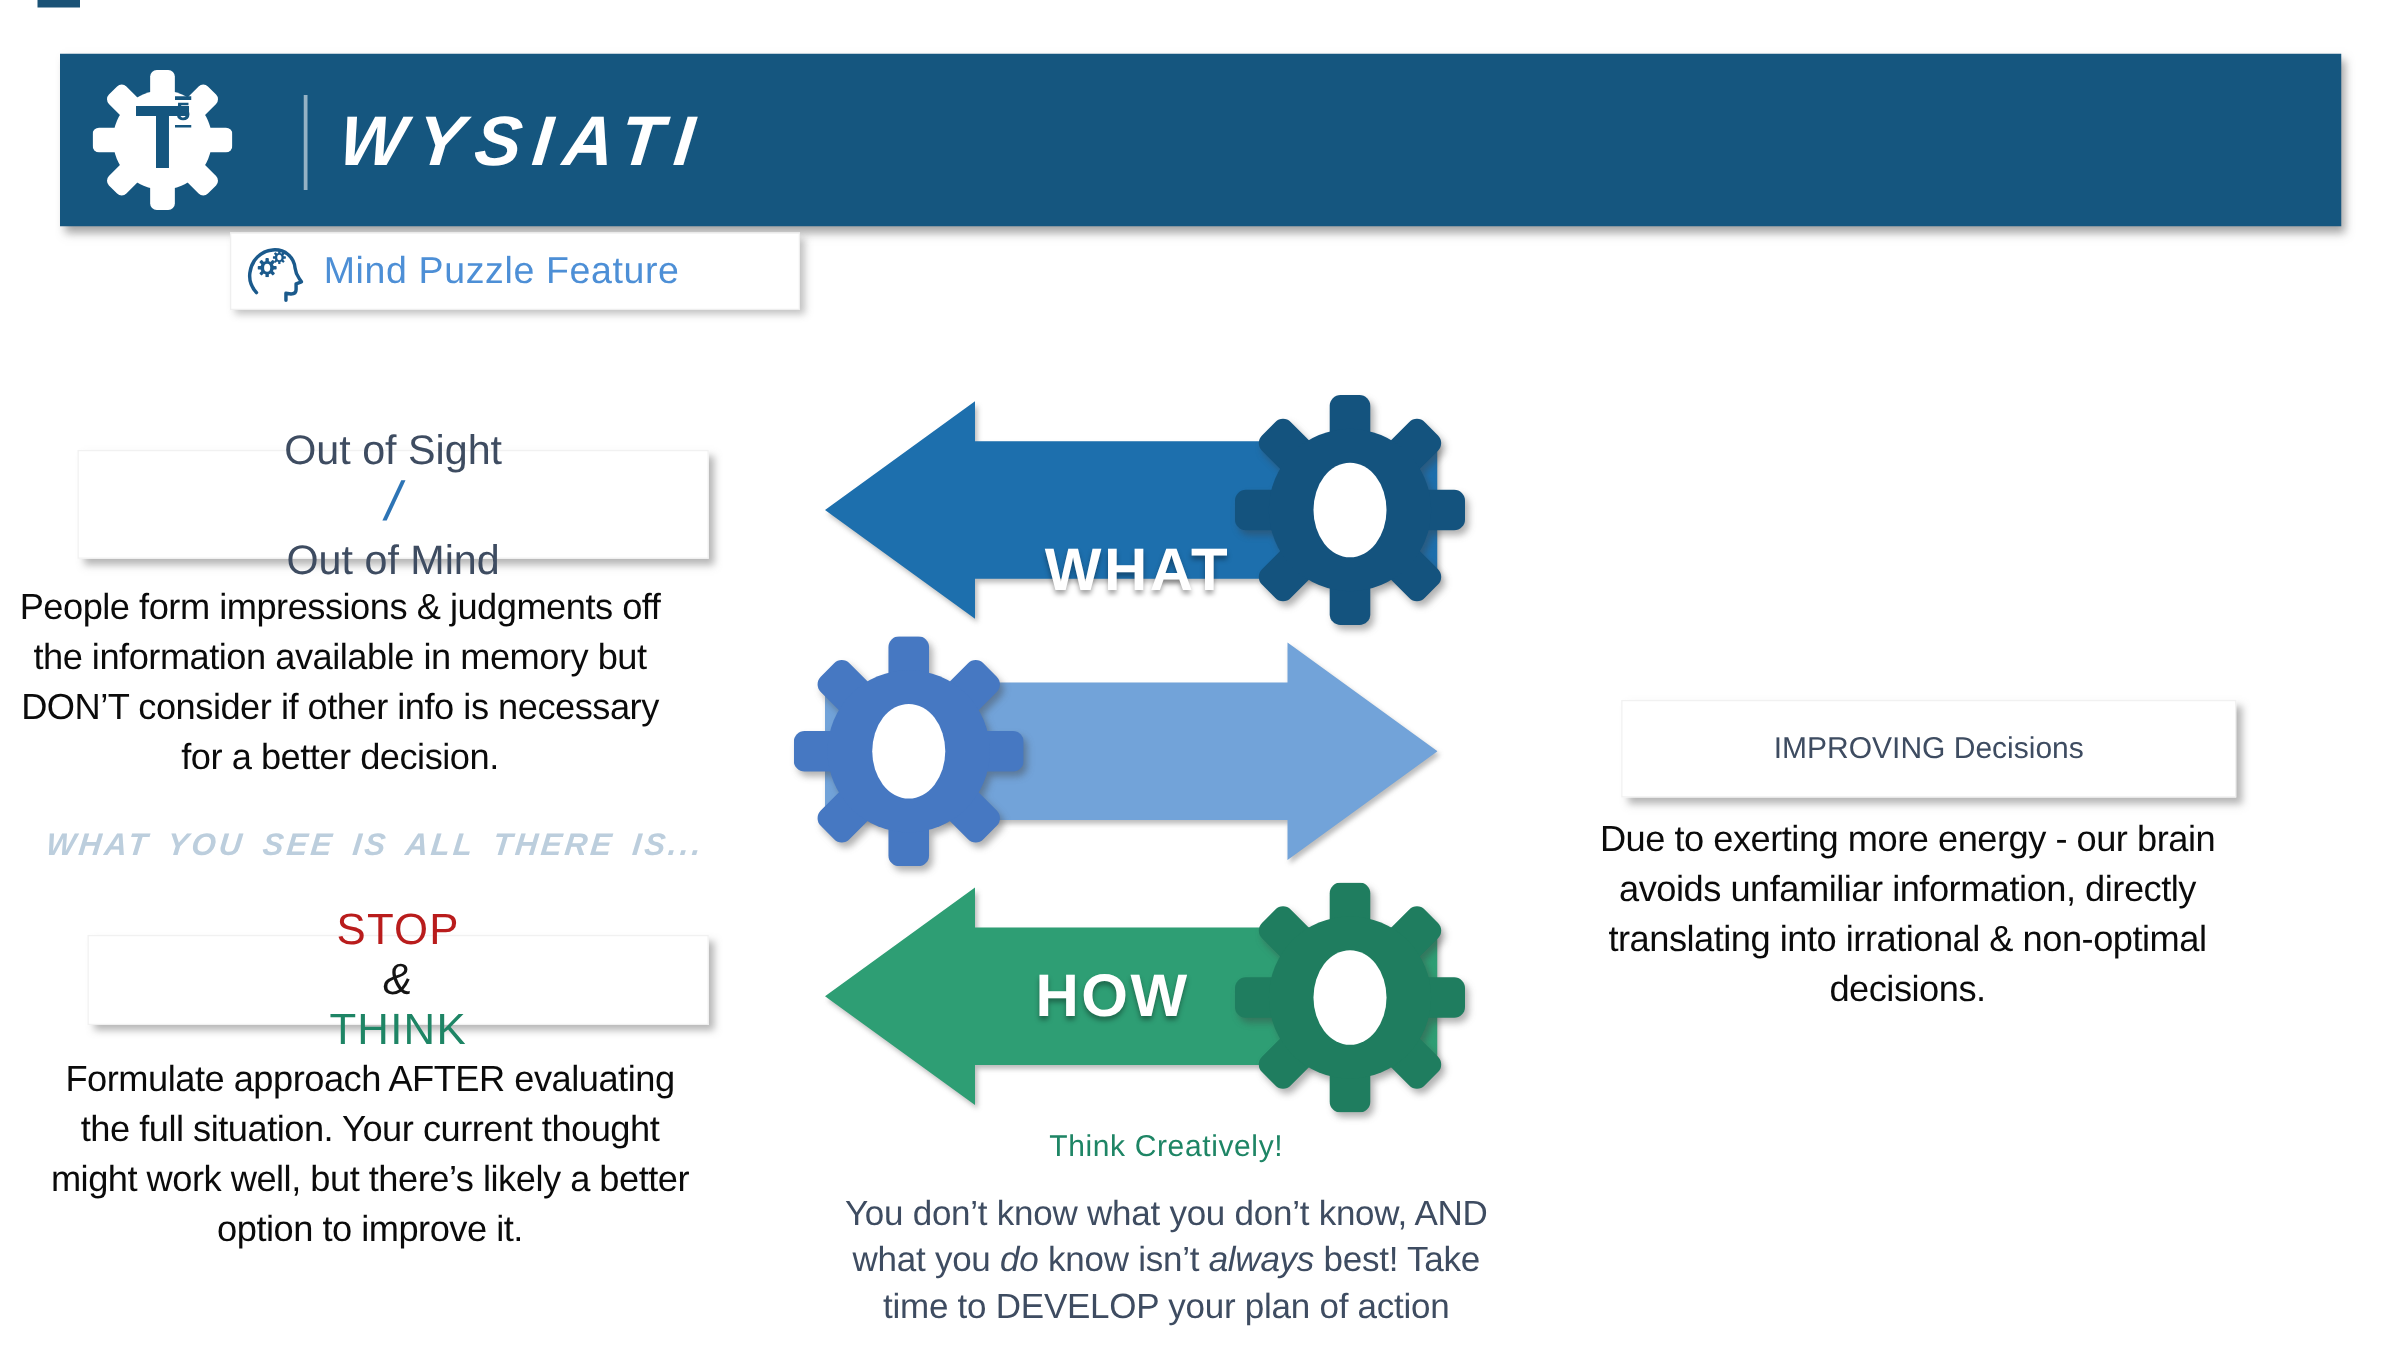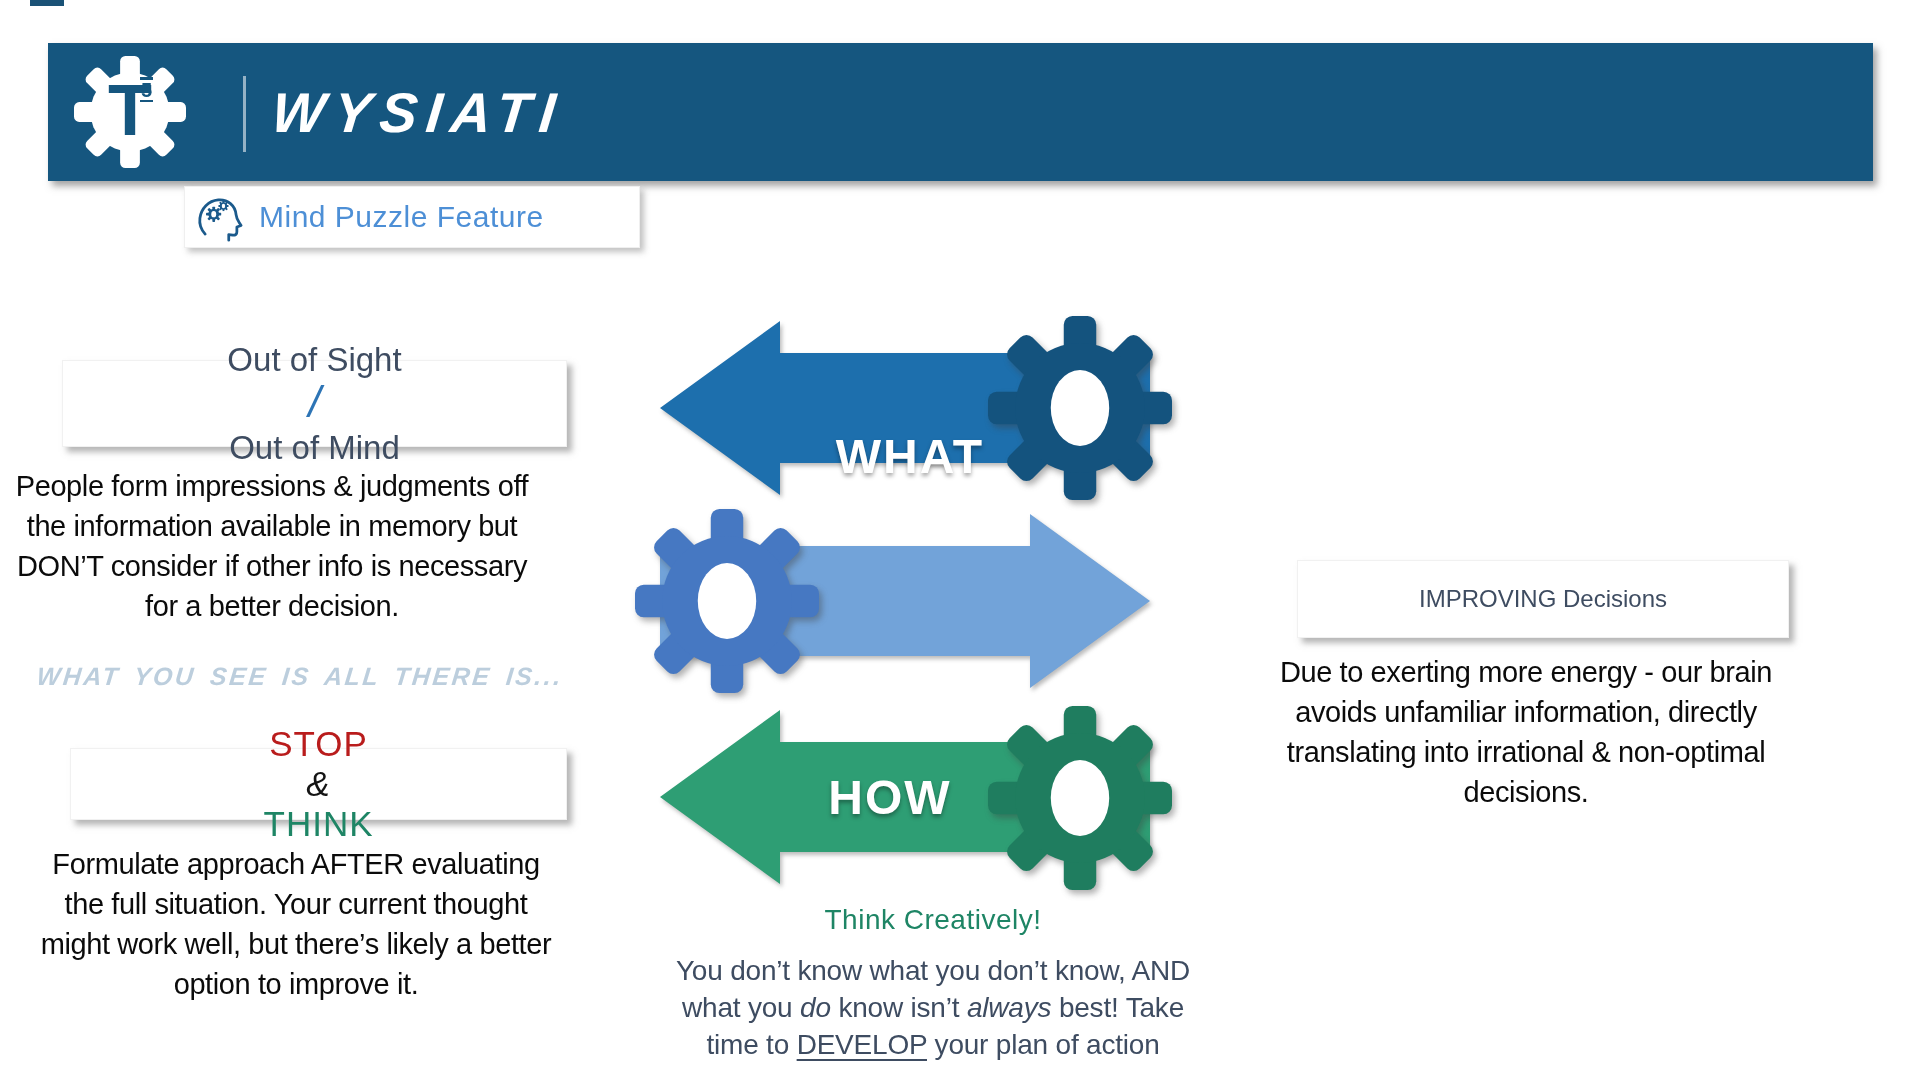--- a/index.html
+++ b/index.html
@@ -77,28 +77,28 @@
     position:absolute;width:260px;text-align:center;color:#ffffff;
     font-size:48px;font-weight:600;letter-spacing:2px;
     text-shadow:0 3px 4px rgba(0,0,0,.35);
   }
   .l1{left:780px;top:381px;margin-top:48px;}
   .l2{left:772px;top:574px;}
   .l3{left:760px;top:770px;}
   
   .creative-title{
     position:absolute;left:683px;top:904px;width:500px;text-align:center;
-    color:#1E8565;font-size:28px;letter-spacing:.5px;
+    color:#1E8565;font-size:24px;letter-spacing:.5px;
   }
   .creative-note{
     position:absolute;left:653px;top:952px;width:560px;text-align:center;
     color:#3E4C61;font-size:28px;line-height:37px;letter-spacing:-0.2px;
   }
   .creative-note i{font-style:italic;}
-  .creative-note .u{text-decoration:underline;text-underline-offset:5px;text-align:center;}
+  .creative-note .u{text-underline-offset:5px;text-align:center;}
 </style>
 </head>
 <body>
 
 <div class="slide">
 
   <svg width="0" height="0" style="position:absolute" aria-hidden="true">
     <symbol id="gear" viewBox="0 0 170 170">
       <g fill="currentColor">
         <rect x="70" y="0" width="30" height="170" rx="8"></rect>

